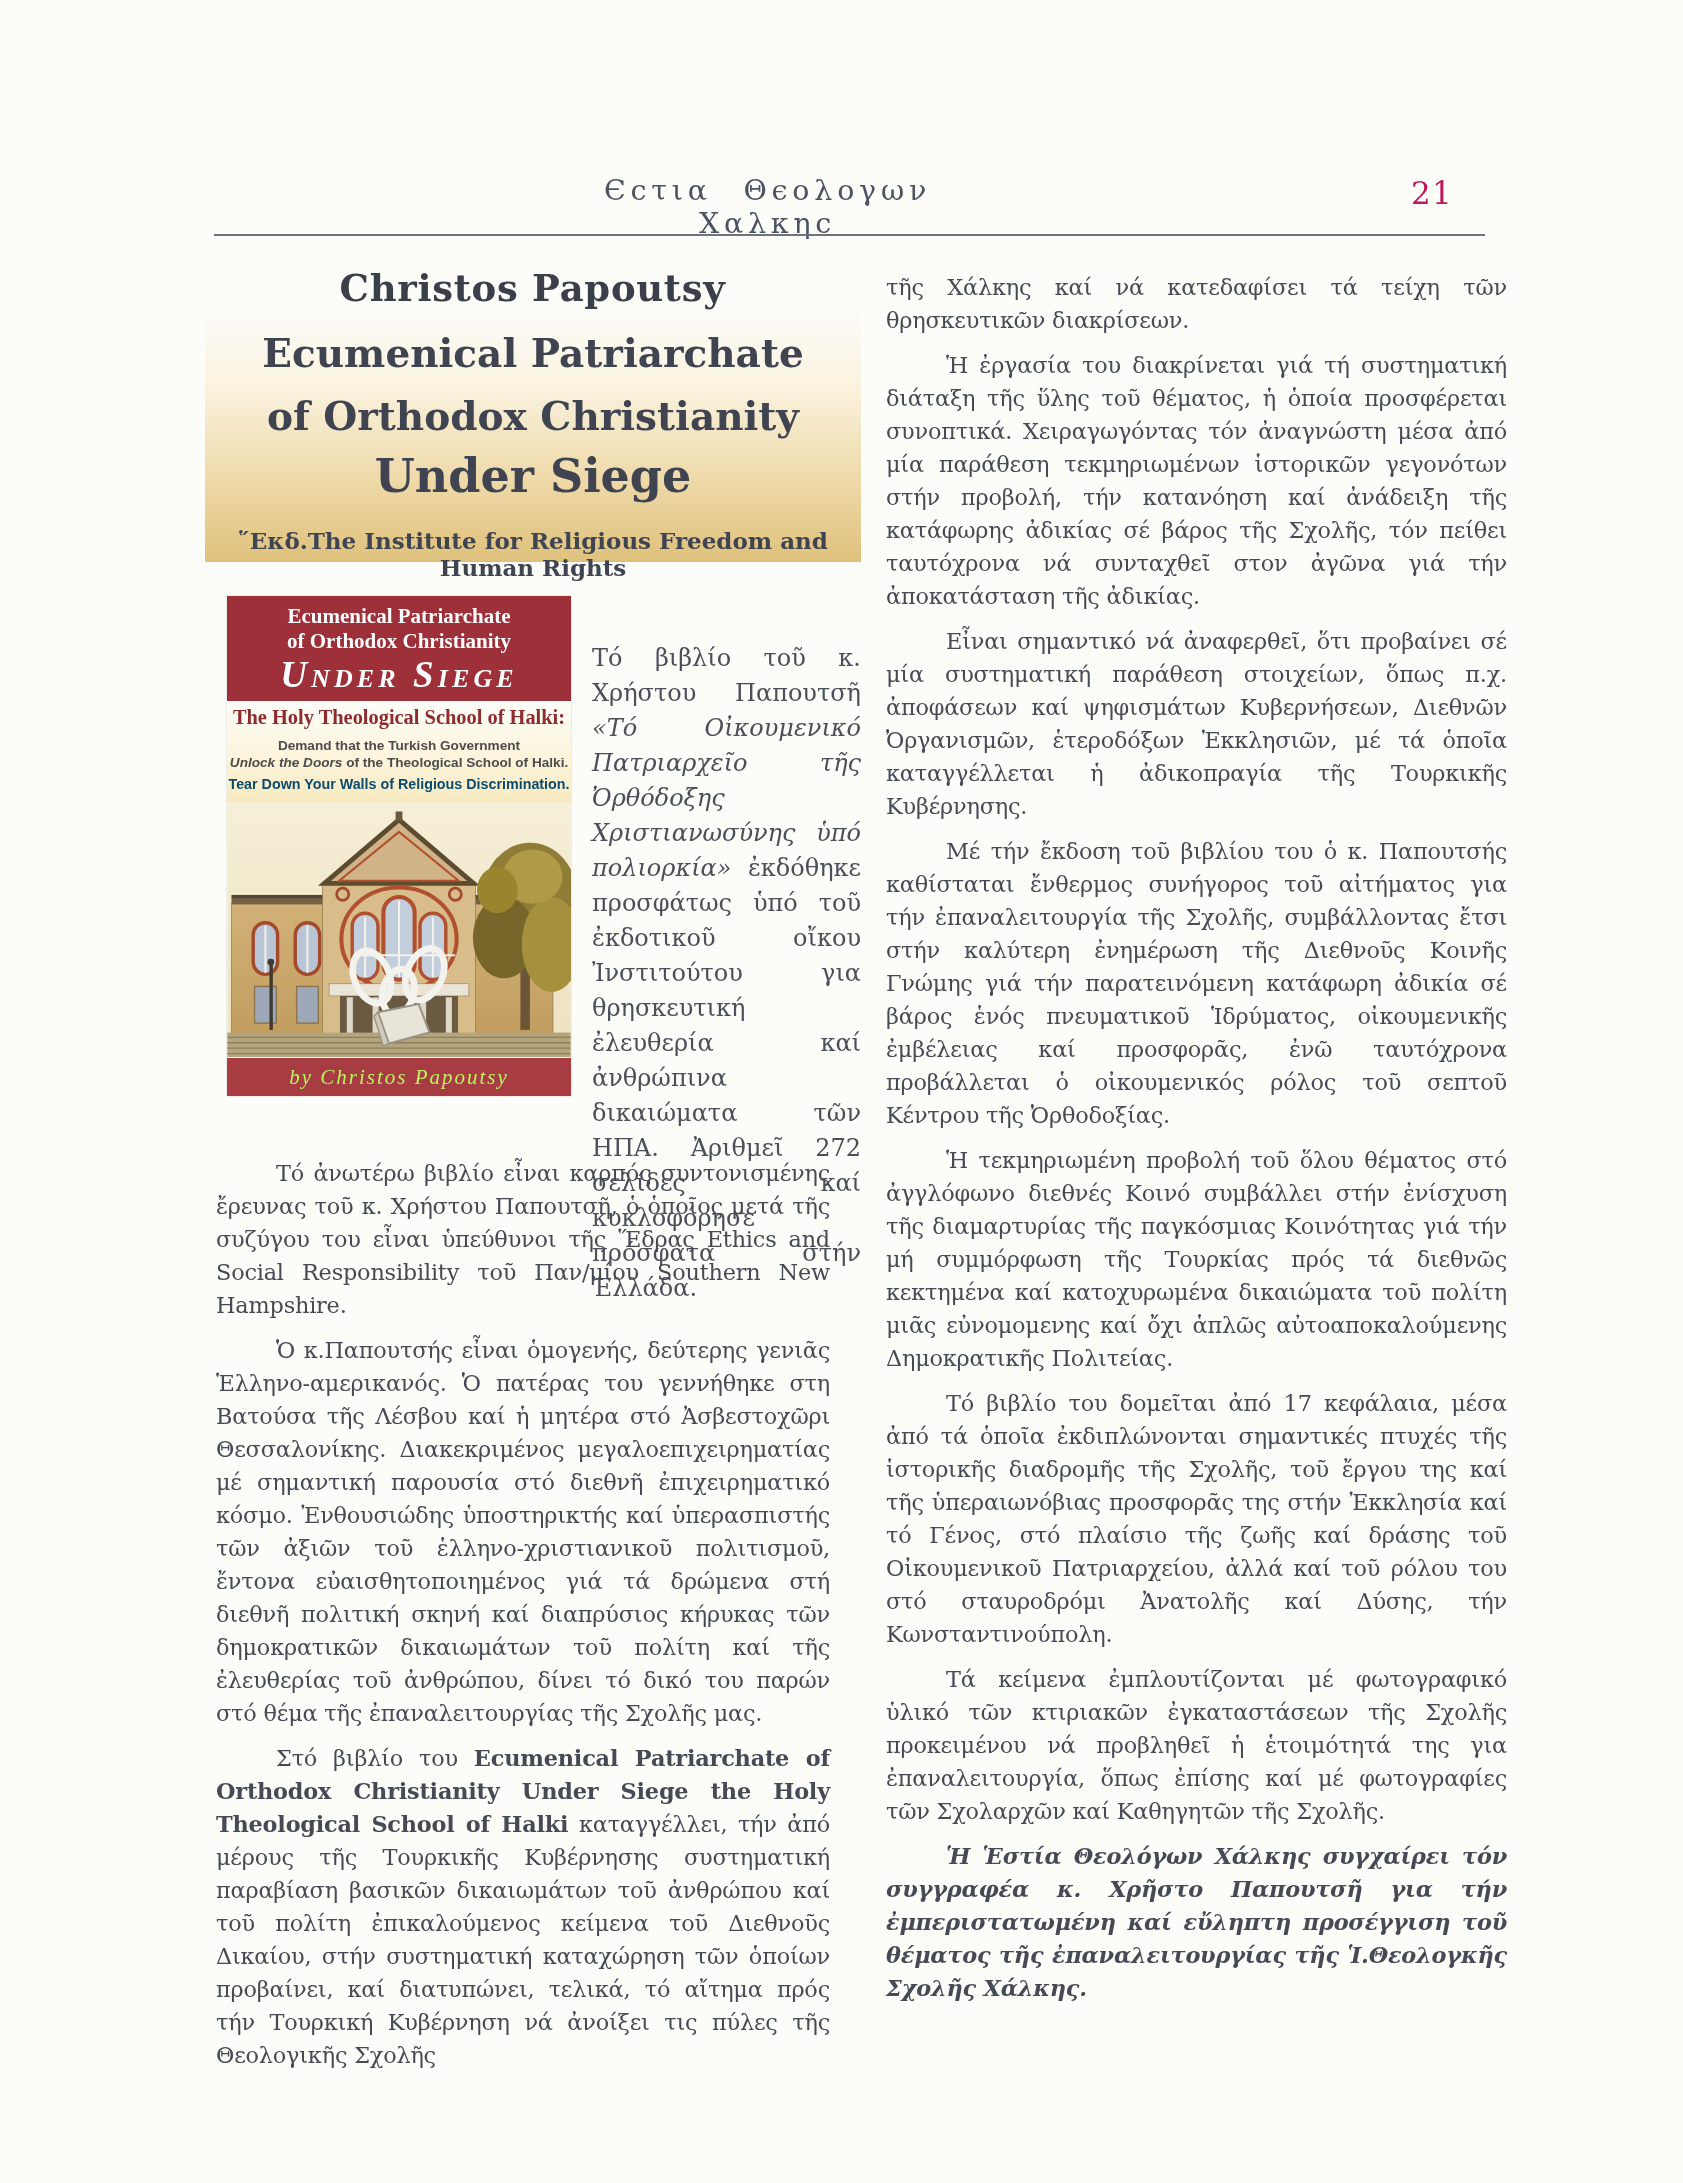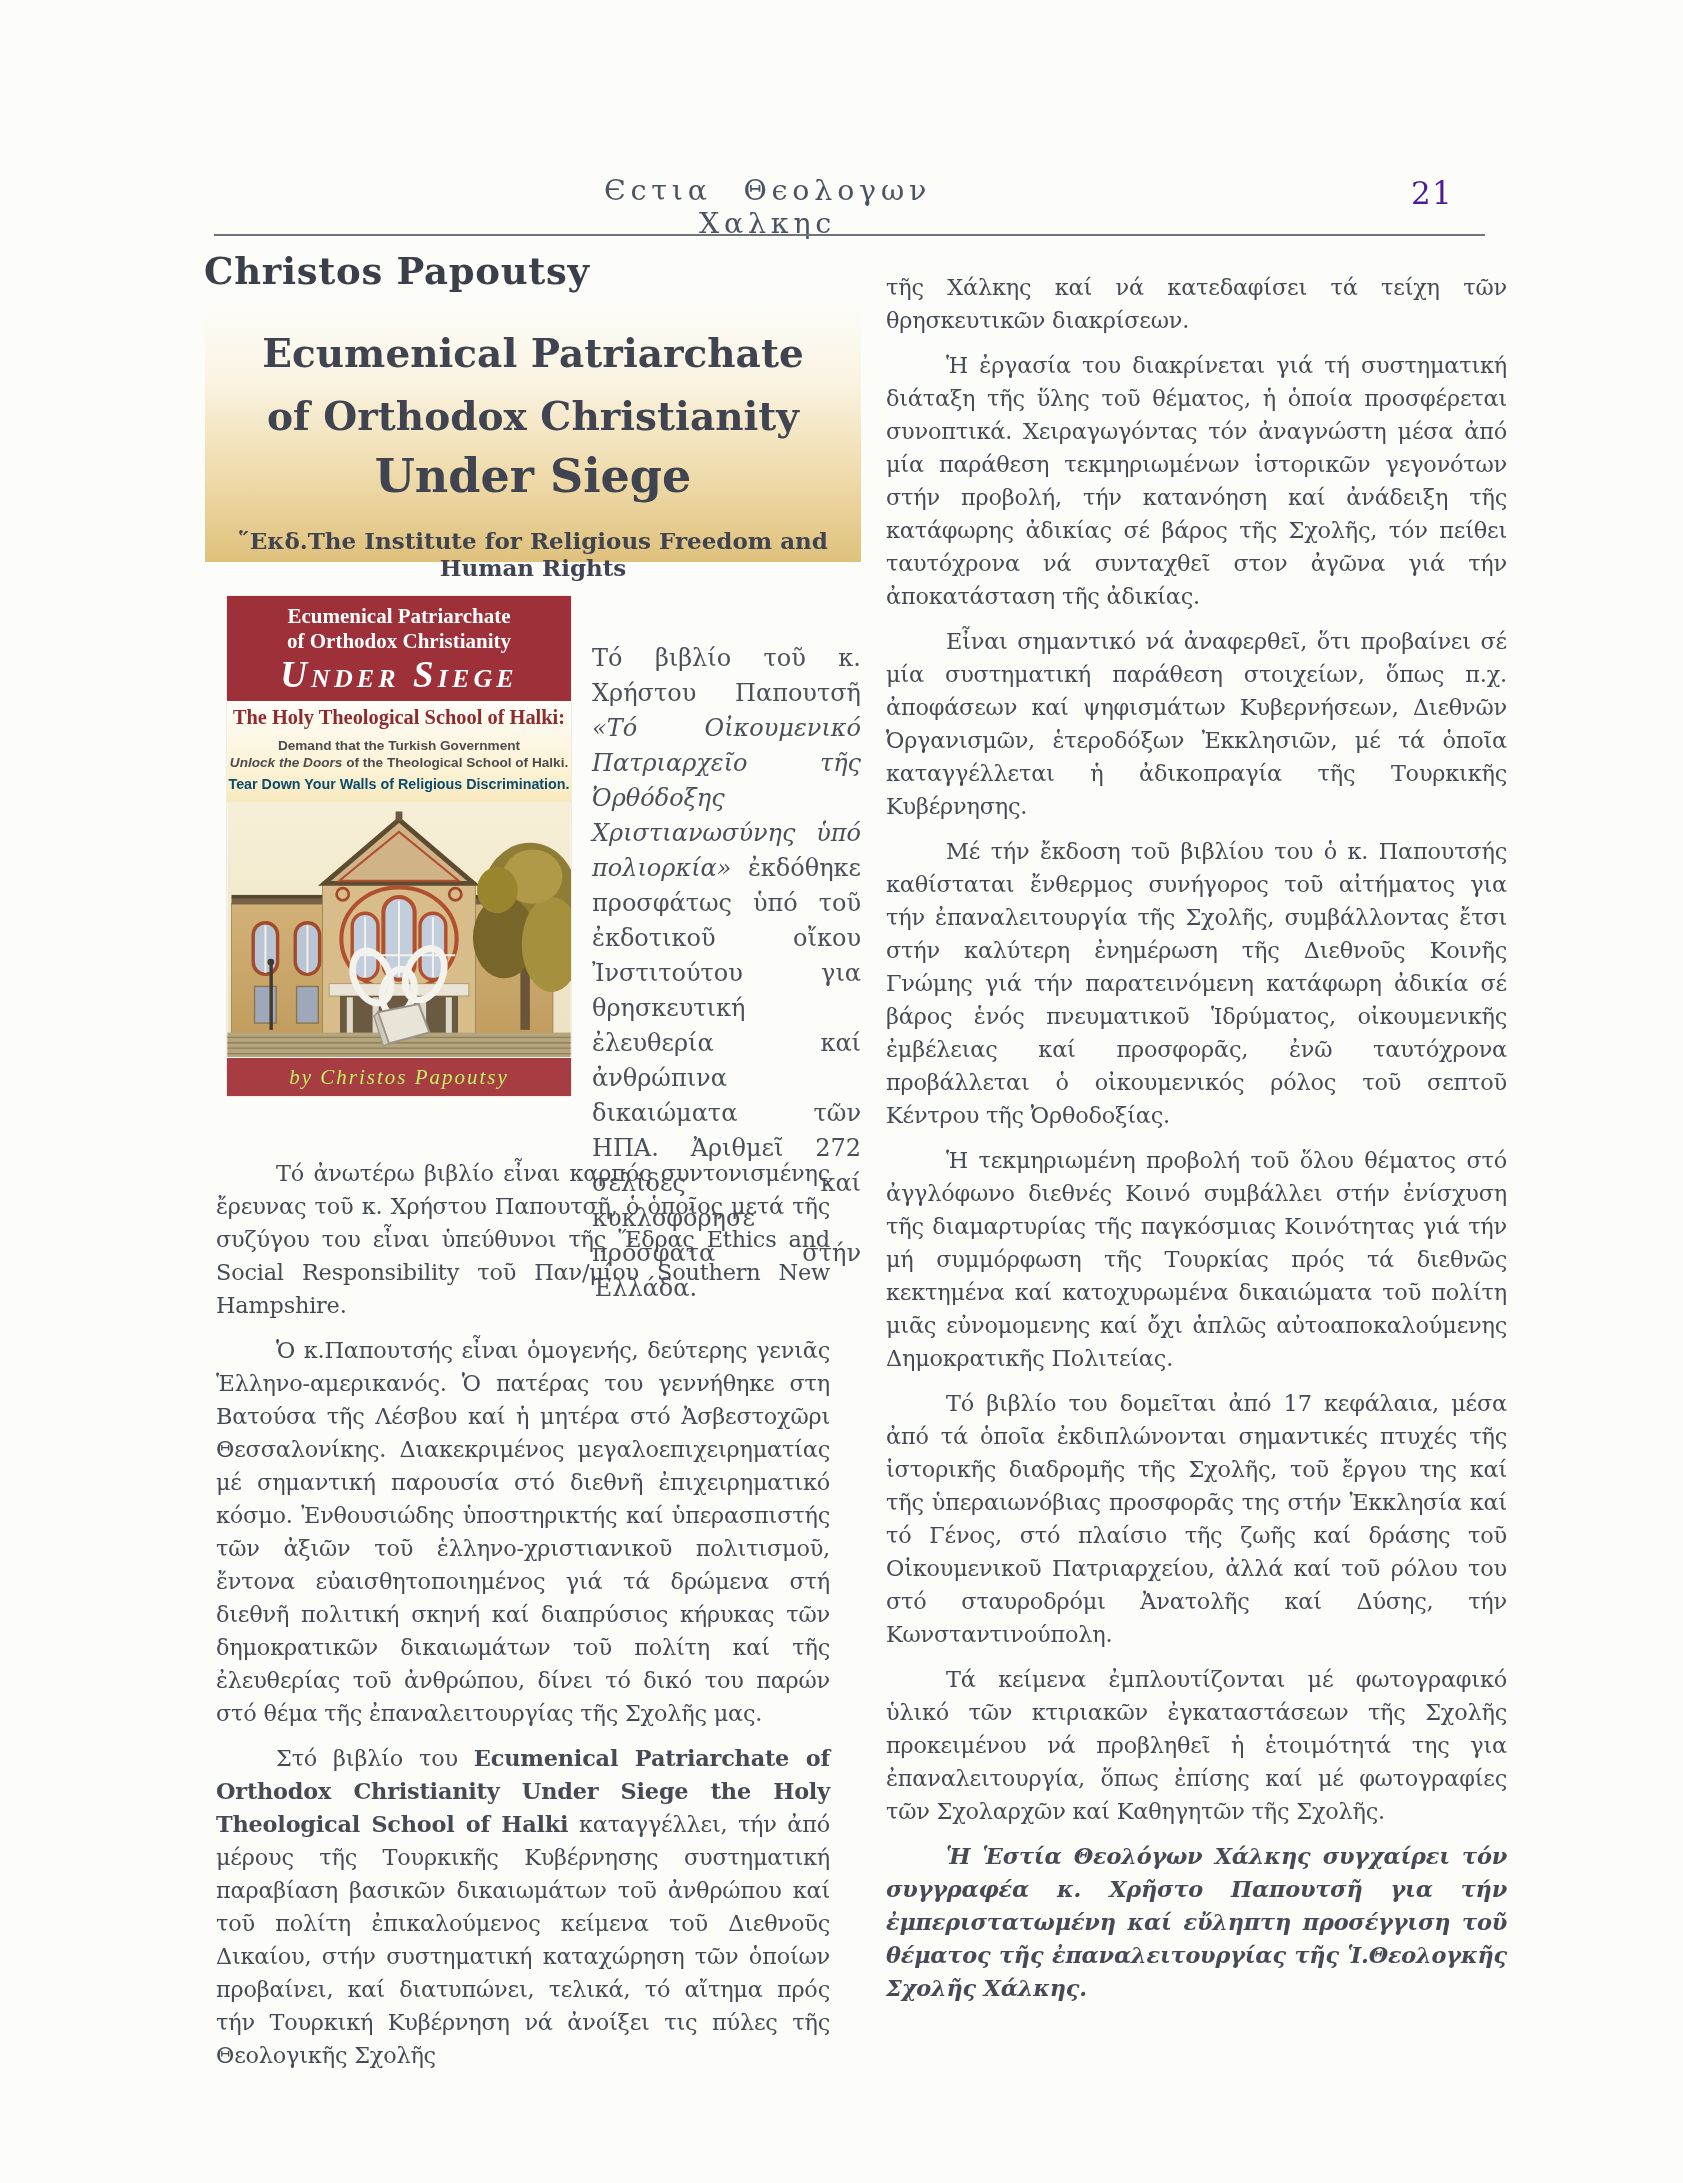--- a/index.html
+++ b/index.html
@@ -3,25 +3,25 @@
 <meta charset="utf-8">
 <style>
   html,body{margin:0;padding:0;background:#e8e8e6;}
   #page{position:relative;width:1684px;height:2183px;background:#fcfcf9;overflow:hidden;
         font-family:"DejaVu Serif",serif;color:#474c57;padding-left:43px;}
   .abs{position:absolute;}
 
   
   #masthead{left:557px;top:174px;width:421px;text-align:center;
     font-size:28.5px;letter-spacing:4.8px;word-spacing:17.7px;color:#4c5362;font-weight:500;}
-  #pagenum{left:1411px;top:175px;font-size:31px;color:#4c1d95;letter-spacing:1.4px;}
+  #pagenum{left:1411px;top:175px;font-size:31px;color:#be185d;letter-spacing:1.4px;}
   #headrule{left:214px;top:234px;width:1271px;height:2px;background:#6e737c;}
 
   
-  #author{left:204px;top:249px;width:657px;
+  #author{left:204px;top:266px;width:657px;text-align:center;
     font-size:37px;font-weight:600;color:#3a3f4a;letter-spacing:0.7px;}
 
   #banner{left:205px;top:307px;width:656px;height:255px;text-align:center;color:#3f4450;
     background:linear-gradient(180deg, rgba(255,255,255,0) 0%, #faf3e0 30%, #eed9a8 68%, #dfc17c 100%);}
   .banner-line{font-size:39px;font-weight:600;line-height:45px;}
   #banner-l1{padding-top:24.4px;}
   #banner-l2{margin-top:17.7px;}
   #banner-title{margin-top:11px;font-size:46px;font-weight:700;line-height:52px;}
   #banner-pub{margin-top:25px;font-size:23px;font-weight:700;letter-spacing:0px;}
 

